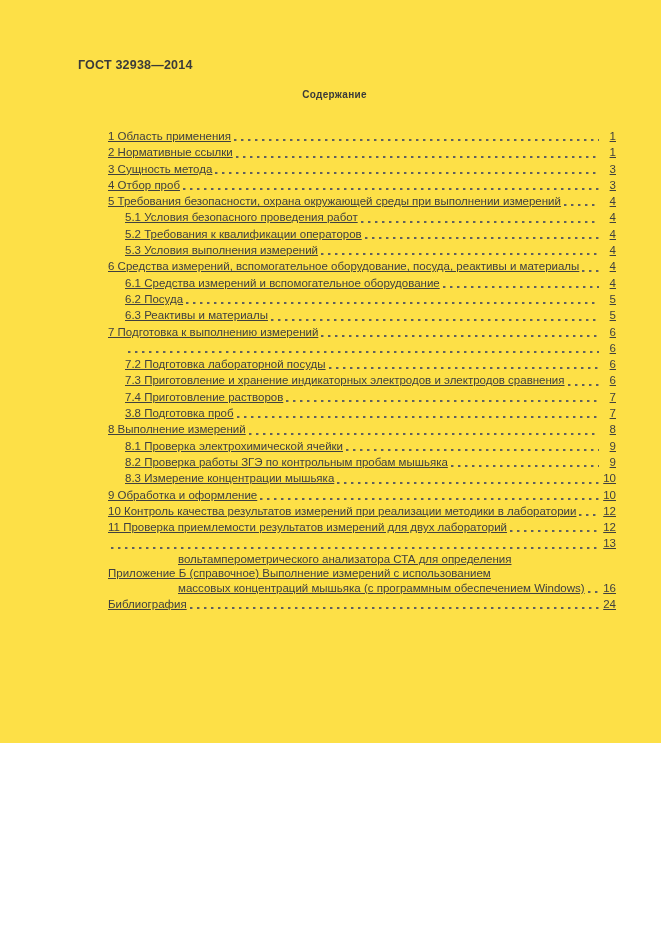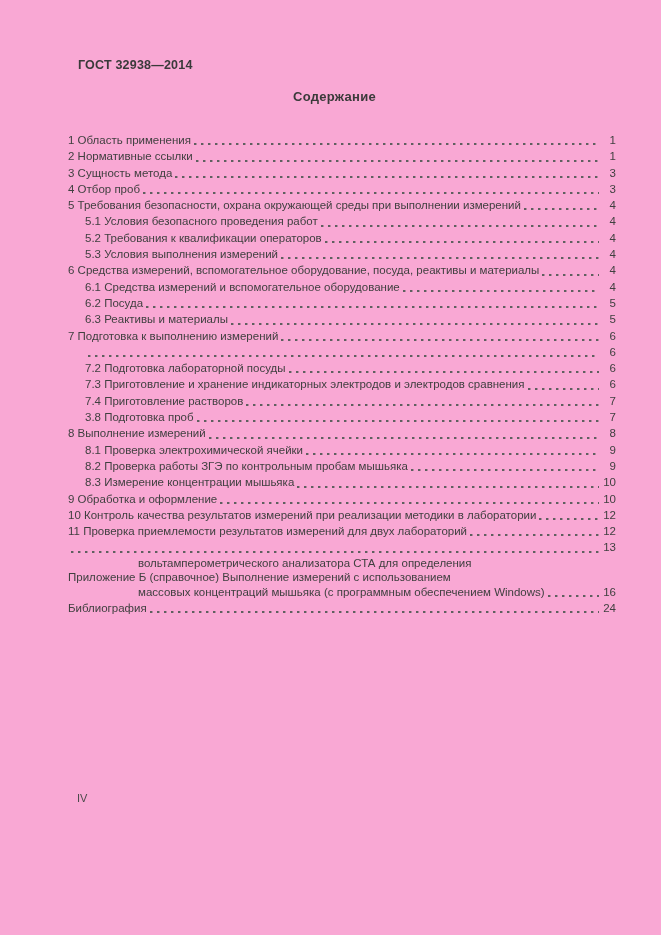--- a/index.html
+++ b/index.html
@@ -3,45 +3,46 @@
 <meta charset="utf-8">
 <style>
   html, body {
     margin: 0;
     padding: 0;
     background: #ffffff;
   }
   .page {
     position: relative;
     width: 661px;
-    height: 935px;
-    background: #f9a8d4;
+    height: 743px;
+    background: #fde047;
     font-family: "Liberation Sans", sans-serif;
     color: #404040;
     box-sizing: border-box;
     overflow: hidden;
   }
   .doc-code {
     margin: 0 0 0 78px;
     padding-top: 58px;
     font-size: 12.5px;
     font-weight: bold;
     color: #3a3a3a;
     letter-spacing: 0.2px;
   }
   .title {
     margin: 17px 0 0 8px;
     text-align: center;
-    font-size: 13px;
+    font-size: 10px;
     font-weight: bold;
     color: #3a3a3a;
     letter-spacing: 0.3px;
   }
   .toc {
-    margin: 28px 45px 0 68px;
+    margin: 28px 45px 0 108px;
+    text-decoration: underline;
   }
   .toc-entry { margin: 0; }
   .toc-line {
     display: flex;
     align-items: baseline;
     height: 16.3px;
     line-height: 16.3px;
     font-size: 11.5px;
     white-space: nowrap;
   }

